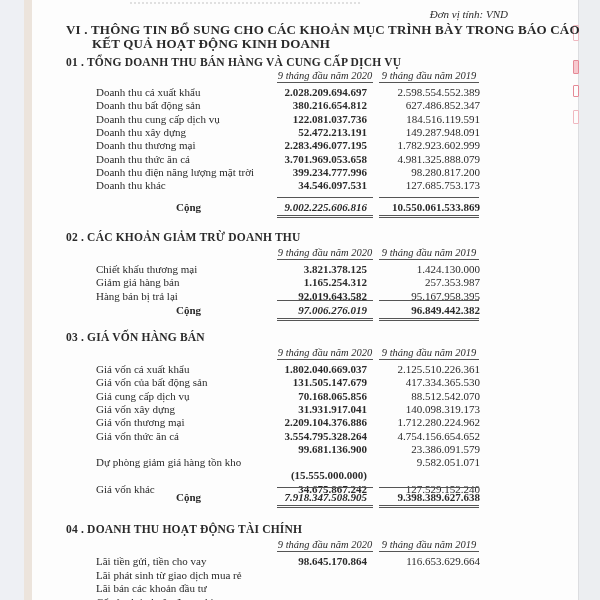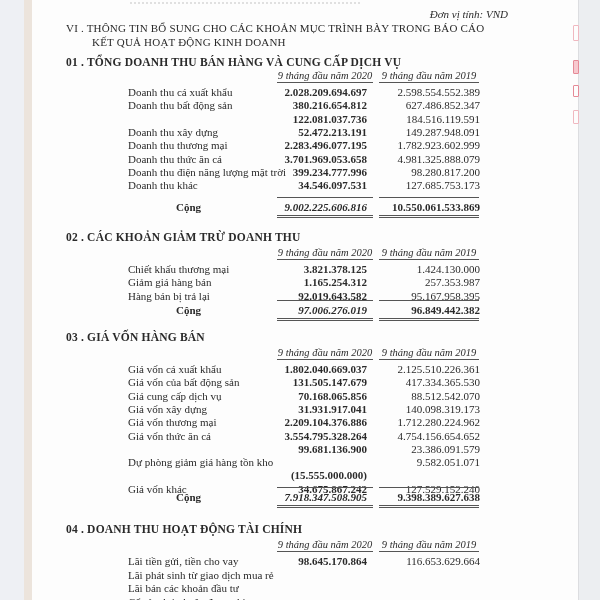--- a/index.html
+++ b/index.html
@@ -18,34 +18,34 @@
   .bg-right { position:absolute; left:578px; top:0; width:22px; height:600px; background:#eceef1; border-left:1px solid #dcdde0; }
   .stamp { position:absolute; left:573px; width:4px; border:1px solid #e58a97; border-radius:1px; }
   .stamp.s1 { top:25px; height:14px; border-color:#f0b8c0; }
   .stamp.s2 { top:60px; height:12px; background:#f7c9cf; }
   .stamp.s3 { top:85px; height:10px; }
   .stamp.s4 { top:110px; height:12px; border-color:#f0b8c0; }
 
   .topfrag { position:absolute; left:130px; top:-6px; width:230px; height:8px; border-bottom:2px dotted #c4c4c4; opacity:.5; }
 
   .unit { position:absolute; right:92px; top:8px; font-size:11px; font-style:italic; }
-  .h-main { position:absolute; left:66px; font-size:11px; font-weight:normal; letter-spacing:.2px; }
+  .h-main { position:absolute; left:66px; font-size:13px; font-weight:bold; letter-spacing:.2px; }
   .h-main.l1 { top:22px; }
   .h-main.l2 { top:36px; left:92px; }
   .sec-title { position:absolute; left:66px; font-size:11.5px; font-weight:bold; letter-spacing:.2px; }
 
   .colhead {
     position:absolute; font-size:10.5px; font-style:italic; text-align:center;
     border-bottom:1px solid #555; padding-bottom:1px; width:96px;
   }
   .colhead.c1 { left:277px; }
   .colhead.c2 { left:379px; width:100px; }
 
   .row { position:absolute; left:96px; width:384px; height:13px; font-size:11px; line-height:13px; }
-  .row .lbl { position:absolute; left:0; top:0; white-space:nowrap;margin-left:32px; }
+  .row .lbl { position:absolute; left:0; top:0; white-space:nowrap; }
   .row .v1 { position:absolute; right:113px; top:0; text-align:left; white-space:nowrap;font-weight:bold; }
   .row .v2 { position:absolute; right:0; top:0; text-align:right; white-space:nowrap; }
 
   .total { position:absolute; left:96px; width:384px; height:14px; font-size:11px; font-weight:bold; line-height:14px; }
   .total .lbl { position:absolute; left:80px; top:0; }
   .total .v1 { position:absolute; right:113px; top:0;font-style:italic; }
   .total .v2 { position:absolute; right:0; top:0; }
   .tline { position:absolute; height:0; border-top:1px solid #555; }
   .dline { position:absolute; height:1px; border-top:1px solid #555; border-bottom:1px solid #555; }
 </style>
@@ -74,20 +74,21 @@
       <span class="lbl">Doanh thu cá xuất khẩu</span>
       <span class="v1">2.028.209.694.697</span>
       <span class="v2">2.598.554.552.389</span>
     </div>
     <div class="row" style="top: 99px;">
       <span class="lbl">Doanh thu bất động sản</span>
       <span class="v1">380.216.654.812</span>
       <span class="v2">627.486.852.347</span>
     </div>
     <div class="row" style="top: 113px;">
+      <span class="lbl">Doanh thu cung cấp dịch vụ</span>
       <span class="v1">122.081.037.736</span>
       <span class="v2">184.516.119.591</span>
     </div>
     <div class="row" style="top: 126px;">
       <span class="lbl">Doanh thu xây dựng</span>
       <span class="v1">52.472.213.191</span>
       <span class="v2">149.287.948.091</span>
     </div>
     <div class="row" style="top: 139px;">
       <span class="lbl">Doanh thu thương mại</span>

